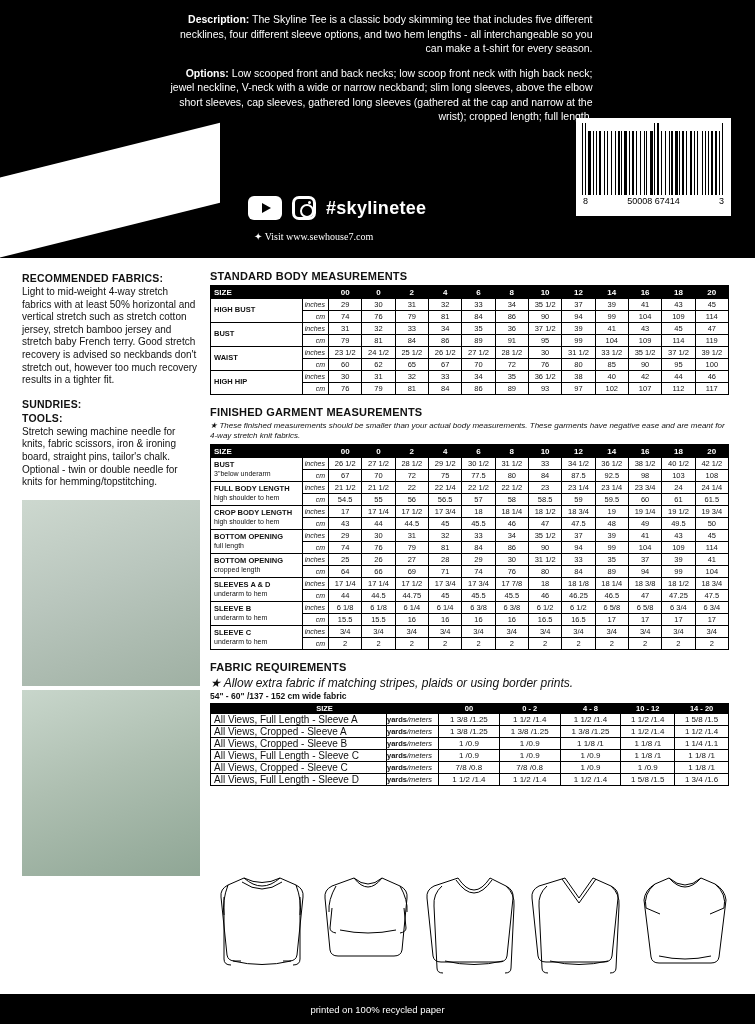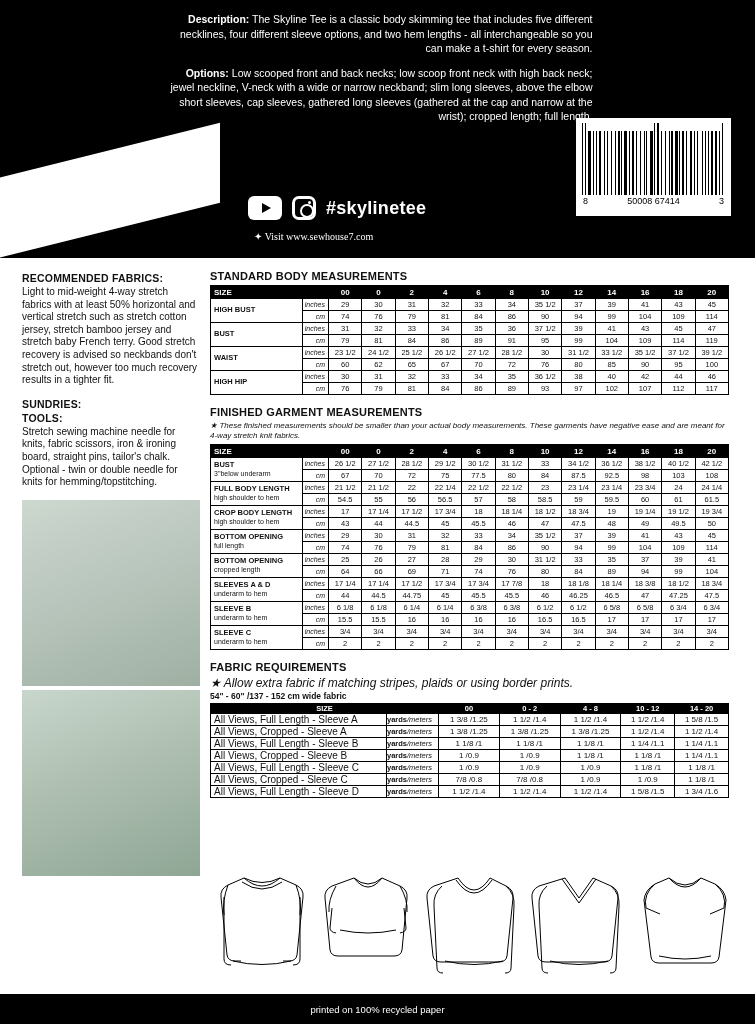--- a/index.html
+++ b/index.html
@@ -740,29 +740,20 @@
           <td class="v">1 5/8 /1.5</td>
         </tr>
         <tr>
           <td class="lbl">All Views, Cropped - Sleeve A</td>
           <td class="yd">yards<i>/meters</i></td>
           <td class="v">1 3/8 /1.25</td>
           <td class="v">1 3/8 /1.25</td>
           <td class="v">1 3/8 /1.25</td>
           <td class="v">1 1/2 /1.4</td>
           <td class="v">1 1/2 /1.4</td>
-        </tr>
-        <tr>
-          <td class="lbl">All Views, Full Length - Sleeve B</td>
-          <td class="yd">yards<i>/meters</i></td>
-          <td class="v">1 1/8 /1</td>
-          <td class="v">1 1/8 /1</td>
-          <td class="v">1 1/8 /1</td>
-          <td class="v">1 1/4 /1.1</td>
-          <td class="v">1 1/4 /1.1</td>
         </tr>
         <tr>
           <td class="lbl">All Views, Cropped - Sleeve B</td>
           <td class="yd">yards<i>/meters</i></td>
           <td class="v">1 /0.9</td>
           <td class="v">1 /0.9</td>
           <td class="v">1 1/8 /1</td>
           <td class="v">1 1/8 /1</td>
           <td class="v">1 1/4 /1.1</td>
         </tr>

